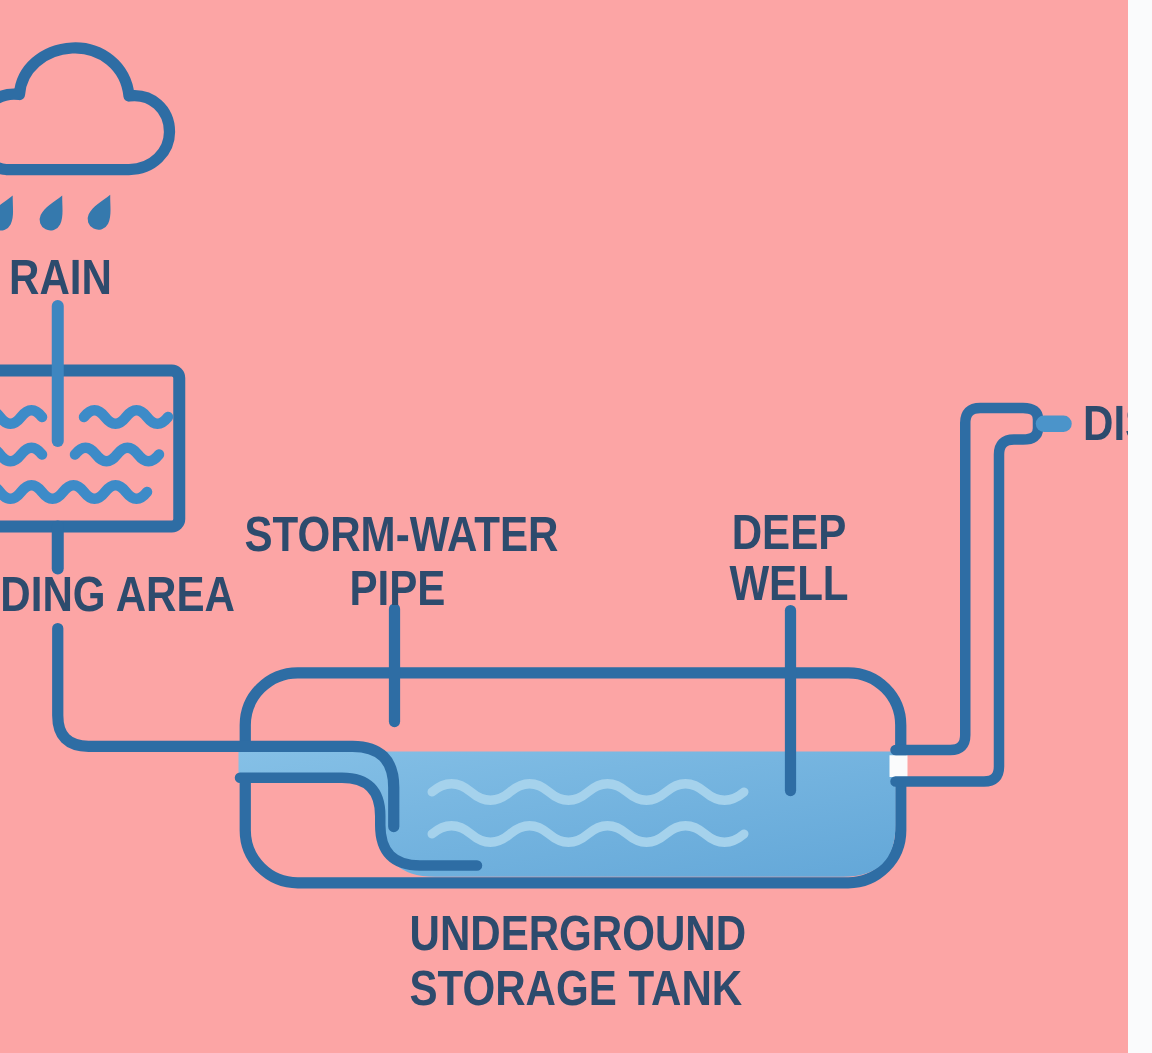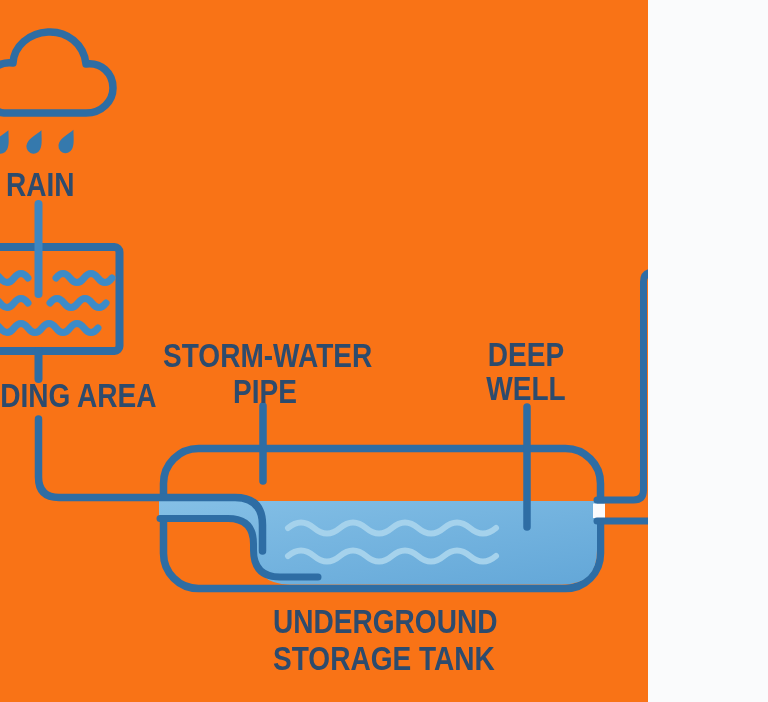--- a/index.html
+++ b/index.html
@@ -1,18 +1,18 @@
 <!DOCTYPE html>
 <html><head>
 <meta charset="utf-8">
 <style>
   html,body{margin:0;padding:0;background:#fafbfc;}
   .stage{
-    position:relative;width:648px;height:702px;overflow:hidden;
-    background:#f97316;font-family:"Liberation Sans",sans-serif;
+    position:relative;width:752px;height:702px;overflow:hidden;
+    background:#fca5a5;font-family:"Liberation Sans",sans-serif;
   }
   .stage svg{position:absolute;left:0;top:0;}
   .label{
     position:absolute;font-weight:700;font-size:33px;line-height:36px;
     color:#2d4b6d;white-space:nowrap;transform:scaleX(0.85);
     transform-origin:left top;z-index:2;
   }
   .label.centered{text-align:center;transform-origin:center top;}
   .lh34{line-height:34px;} .lh37{line-height:37px;}
 </style>

